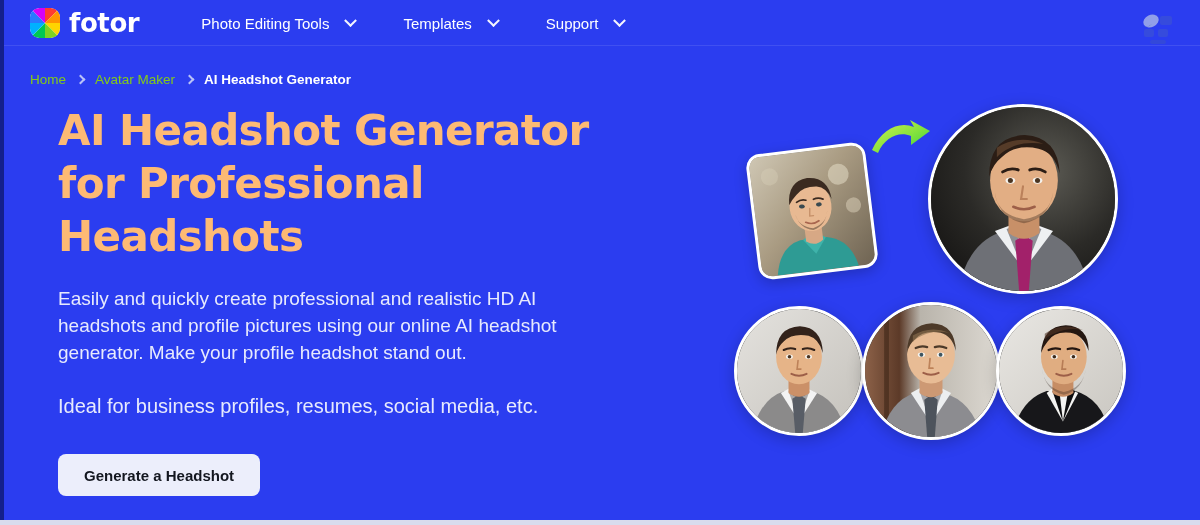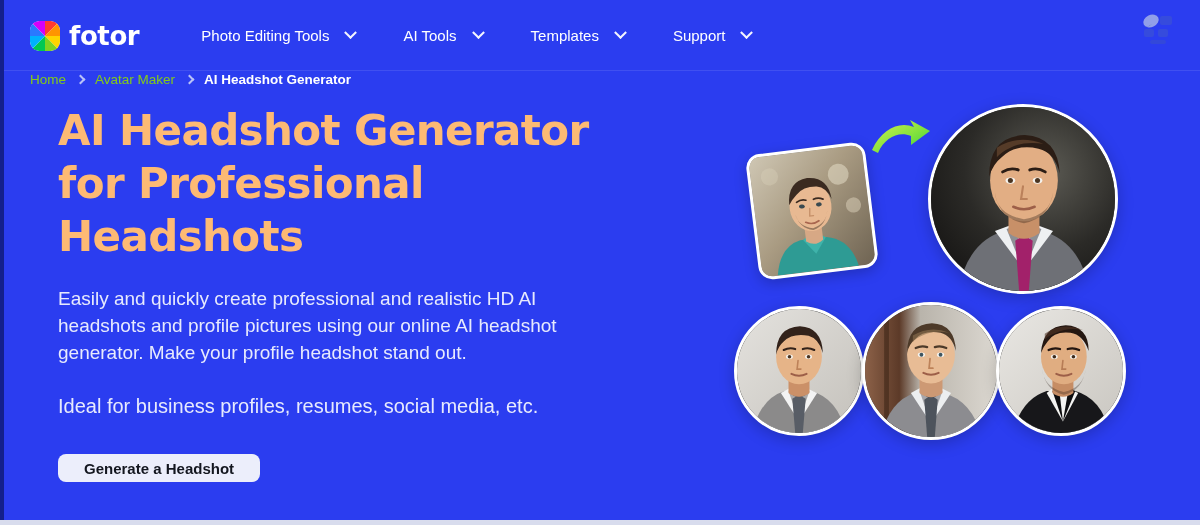--- a/index.html
+++ b/index.html
@@ -32,21 +32,21 @@
     left: 0; bottom: 0;
     width: 1200px; height: 5px;
     background: #d8dced;
     z-index: 40;
   }
 
   
   .header {
     position: absolute;
     left: 0; top: 0;
-    width: 1200px; height: 71px;
+    width: 1200px; height: 46px;
     background: #2B3DF0;
     display: flex;
     align-items: center;
     z-index: 20;
   }
   .header::after {
     content: "";
     position: absolute;
     left: 0; bottom: 0;
     width: 100%; height: 1px;
@@ -177,21 +177,21 @@
     color: #e7eafd;
     font-size: 20px;
     line-height: 27px;
     font-weight: 400;
   }
   .cta-button {
     margin-top: 34px;
     display: inline-flex;
     align-items: center;
     justify-content: center;
-    height: 28px;
+    height: 42px;
     padding: 0 26px;
     background: #eceefb;
     color: #13161f;
     font-size: 15px;
     font-weight: 700;
     border: none;
     border-radius: 8px;
     cursor: pointer;
     font-family: "Liberation Sans", sans-serif;
   }
@@ -268,24 +268,20 @@
             </g>
           </g>
         </svg>
       </span>
       <span class="brand-name">fotor</span>
     </div>
 
     <nav class="nav">
       <div class="nav-item">
         <span>Photo Editing Tools</span>
-        <i class="chev"></i>
-      </div>
-      <div class="nav-item">
-        <span>AI Tools</span>
         <i class="chev"></i>
       </div>
       <div class="nav-item">
         <span>Templates</span>
         <i class="chev"></i>
       </div>
       <div class="nav-item">
         <span>Support</span>
         <i class="chev"></i>
       </div>

